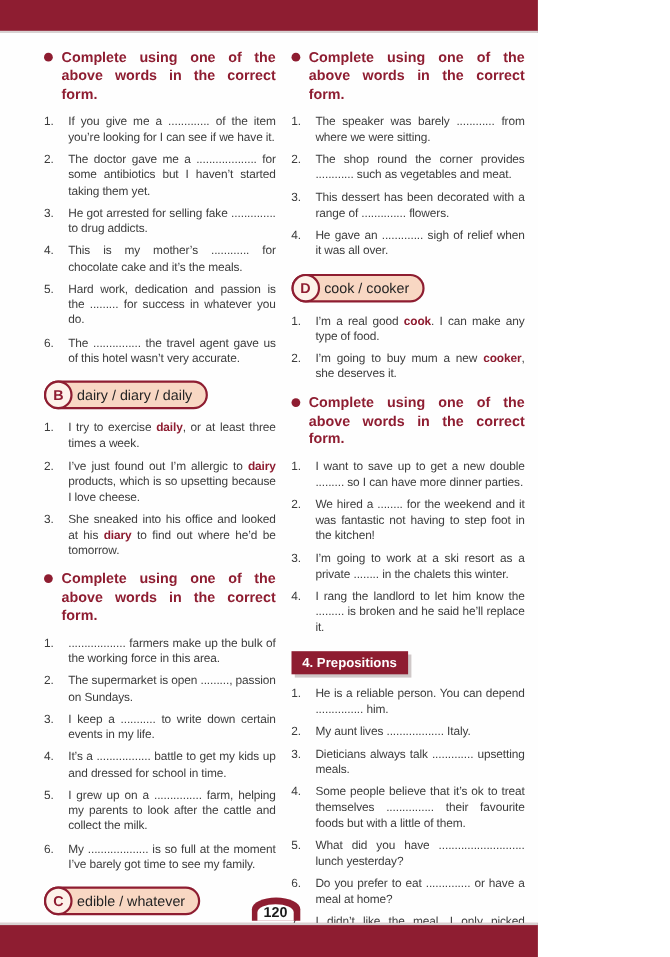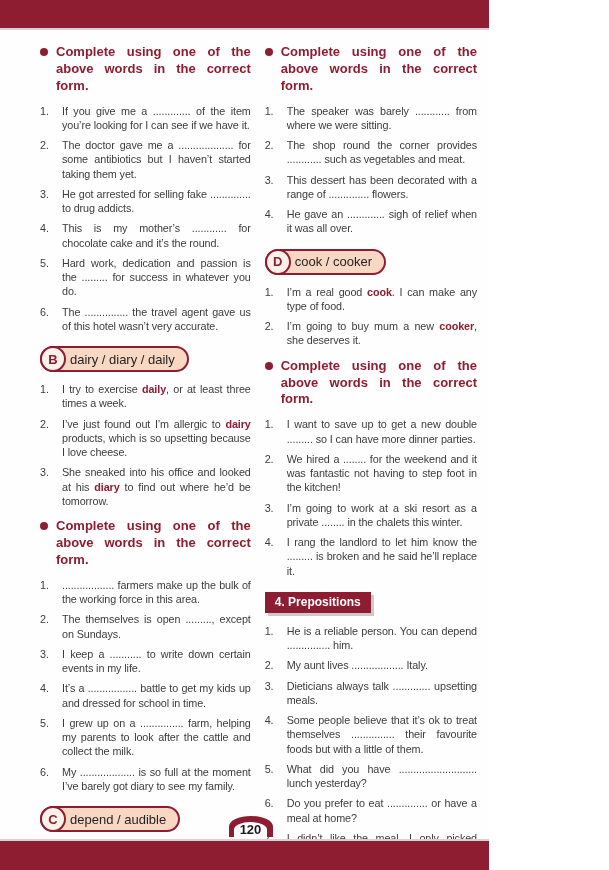--- a/index.html
+++ b/index.html
@@ -67,21 +67,21 @@
           <div class="num-item">
             <div class="num">2.</div>
             <div class="item-text"><span>The doctor gave me a ................... for some antibiotics but I haven’t started taking them yet.</span></div>
           </div>
           <div class="num-item">
             <div class="num">3.</div>
             <div class="item-text"><span>He got arrested for selling fake .............. to drug addicts.</span></div>
           </div>
           <div class="num-item">
             <div class="num">4.</div>
-            <div class="item-text"><span>This is my mother’s ............ for chocolate cake and it’s the round.</span></div>
+            <div class="item-text"><span>This is my mother’s ............ for chocolate cake and it’s the meals.</span></div>
           </div>
           <div class="num-item">
             <div class="num">5.</div>
             <div class="item-text"><span>Hard work, dedication and passion is the ......... for success in whatever you do.</span></div>
           </div>
           <div class="num-item">
             <div class="num">6.</div>
             <div class="item-text"><span>The ............... the travel agent gave us of this hotel wasn’t very accurate.</span></div>
           </div>
         </div><div class="pill">
@@ -103,41 +103,41 @@
         </div><div class="ex-header">
           <span class="bullet"></span>
           <div class="htext">Complete using one of the above words in the correct form.</div>
         </div><div class="num-list">
           <div class="num-item">
             <div class="num">1.</div>
             <div class="item-text"><span>.................. farmers make up the bulk of the working force in this area.</span></div>
           </div>
           <div class="num-item">
             <div class="num">2.</div>
-            <div class="item-text"><span>The themselves is open ........., except on Sundays.</span></div>
+            <div class="item-text"><span>The supermarket is open ........., passion on Sundays.</span></div>
           </div>
           <div class="num-item">
             <div class="num">3.</div>
             <div class="item-text"><span>I keep a ........... to write down certain events in my life.</span></div>
           </div>
           <div class="num-item">
             <div class="num">4.</div>
             <div class="item-text"><span>It’s a ................. battle to get my kids up and dressed for school in time.</span></div>
           </div>
           <div class="num-item">
             <div class="num">5.</div>
             <div class="item-text"><span>I grew up on a ............... farm, helping my parents to look after the cattle and collect the milk.</span></div>
           </div>
           <div class="num-item">
             <div class="num">6.</div>
-            <div class="item-text"><span>My ................... is so full at the moment I’ve barely got diary to see my family.</span></div>
+            <div class="item-text"><span>My ................... is so full at the moment I’ve barely got time to see my family.</span></div>
           </div>
         </div><div class="pill">
           <div class="pill-letter">C</div>
-          <div class="pill-label">depend / audible</div>
+          <div class="pill-label">edible / whatever</div>
         </div><div class="num-list">
           <div class="num-item">
             <div class="num">1.</div>
             <div class="item-text"><span>Many vegetable roots are </span><span class="kw">missing</span><span>.</span></div>
           </div>
           <div class="num-item">
             <div class="num">2.</div>
             <div class="item-text"><span>This CD in not </span><span class="kw">school</span><span>.</span></div>
           </div>
         </div></div>

